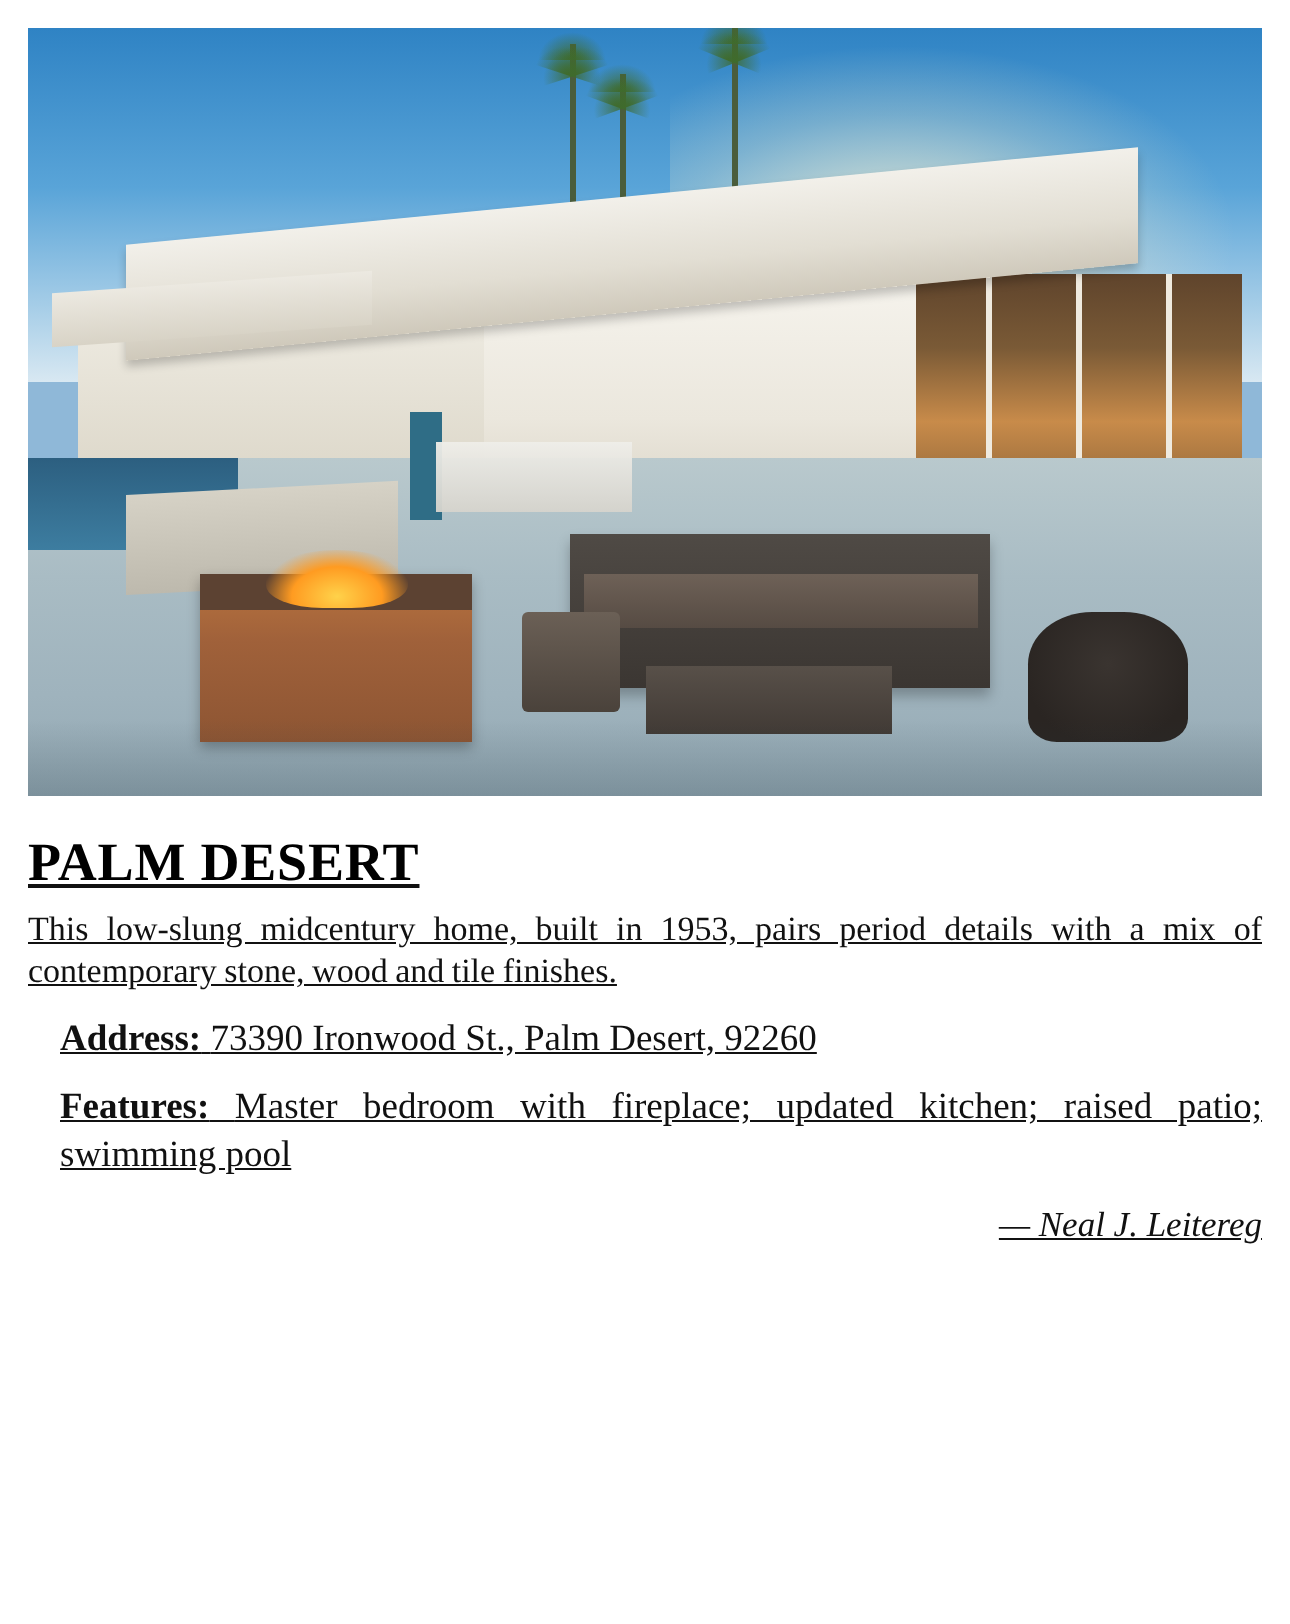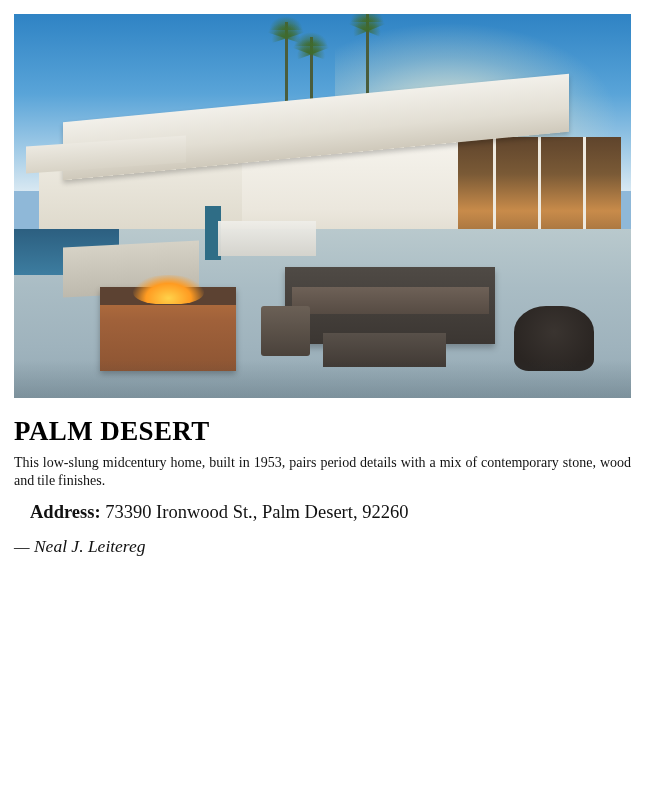--- a/index.html
+++ b/index.html
@@ -14,20 +14,21 @@
     color: #111111;
     position: relative;
     overflow: hidden;
   }
   .page {
     width: 645px;
     height: 748px;
     box-sizing: border-box;
     padding: 14px 14px 0 14px;
     position: relative;
+    text-decoration: underline;
   }
 
   
   .photo {
     position: relative;
     width: 617px;
     height: 384px;
     overflow: hidden;
     background: #8fb8d8;
   }
@@ -154,36 +155,37 @@
   
   .headline {
     font-family: "Liberation Serif", serif;
     font-weight: bold;
     font-size: 27px;
     letter-spacing: .4px;
     margin: 18px 0 7px 0;
     color: #000;
   }
   .lede {
-    font-size: 14px;
+    font-size: 17px;
     line-height: 1.26;
     text-align: justify;
     margin: 0 0 12px 0;
     word-spacing: -0.5px;
   }
   .para {
     font-size: 18.5px;
     line-height: 1.28;
     text-align: justify;
     margin: 0 0 11px 16px;
   }
   .para b { font-weight: bold; }
   .byline {
     font-size: 17.5px;
     font-style: italic;
+    text-align: right;
     margin: 2px 0 0 0;
   }
 </style>
 </head>
 <body>
 
 <div class="page">
 
   <div class="photo">
     <div class="sky"></div>
@@ -237,17 +239,21 @@
   <h1 class="headline">PALM DESERT</h1>
 
   <p class="lede">This low-slung midcentury home, built in 1953, pairs period details with a mix of contemporary stone, wood and tile finishes.</p>
 
   <p class="para">
     <b>Address:</b>
     <span>73390 Ironwood St., Palm Desert, 92260</span>
   </p>
 
 
+  <p class="para">
+    <b>Features:</b>
+    <span>Master bedroom with fireplace; updated kitchen; raised patio; swimming pool</span>
+  </p>
 
 
   <p class="byline">— Neal J. Leitereg</p>
 
 </div>
 
 </body></html>

